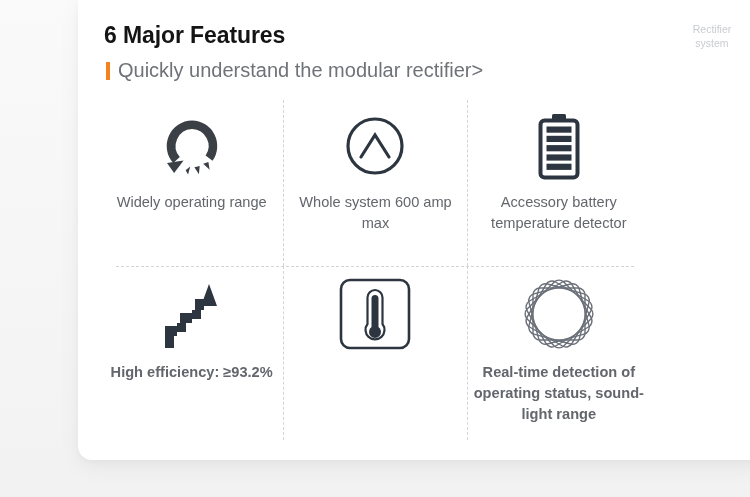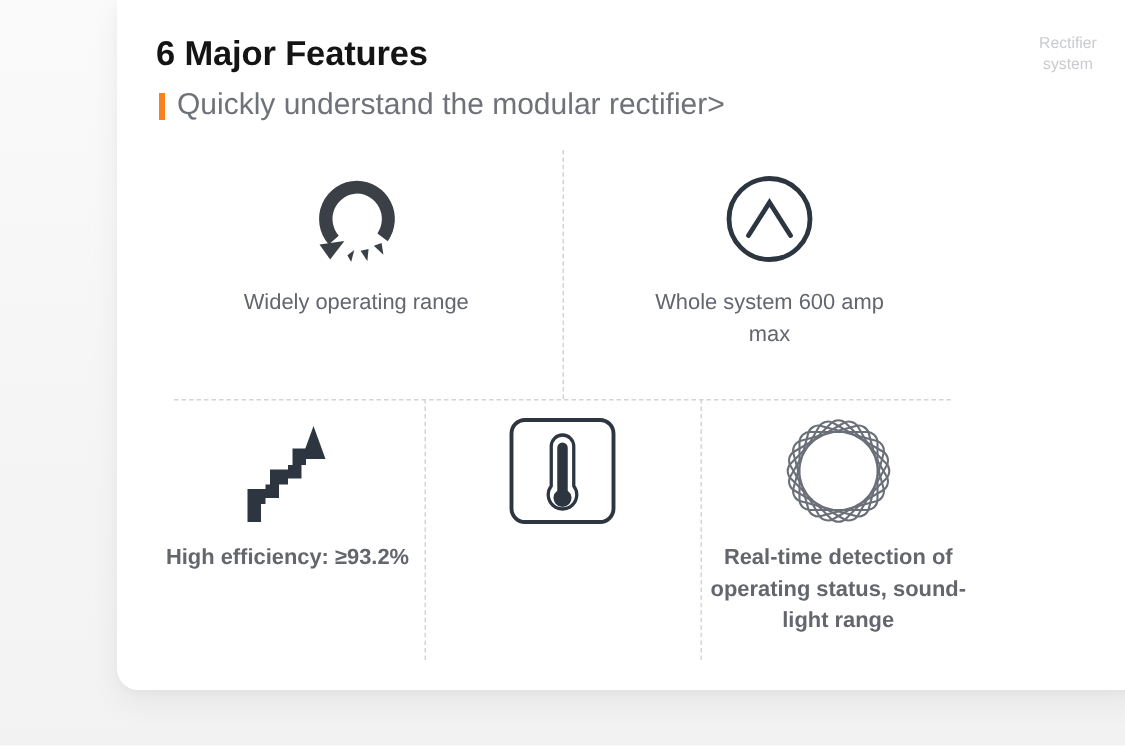--- a/index.html
+++ b/index.html
@@ -164,20 +164,34 @@
           <div class="cell divided">
             <div class="icon-wrap">
               <svg width="66" height="66" viewBox="0 0 66 66" aria-hidden="true">
                 <circle cx="33" cy="33" r="27" fill="none" stroke="#2d3640" stroke-width="3.2"></circle>
                 <path d="M19 44 L33 22 L47 44" fill="none" stroke="#2d3640" stroke-width="3.2" stroke-linecap="round" stroke-linejoin="miter"></path>
               </svg>
             </div>
             <div class="label">Whole system 600 amp max</div>
           </div>
 
+          <div class="cell divided">
+            <div class="icon-wrap">
+              <svg width="64" height="70" viewBox="0 0 64 70" aria-hidden="true">
+                <rect x="25" y="3" width="14" height="7" rx="1.5" fill="#2d3640"></rect>
+                <rect x="13.5" y="9.5" width="37" height="57" rx="4" fill="none" stroke="#2d3640" stroke-width="4"></rect>
+                <rect x="19.5" y="15.5" width="25" height="6.2" fill="#2d3640"></rect>
+                <rect x="19.5" y="24.8" width="25" height="6.2" fill="#2d3640"></rect>
+                <rect x="19.5" y="34.1" width="25" height="6.2" fill="#2d3640"></rect>
+                <rect x="19.5" y="43.4" width="25" height="6.2" fill="#2d3640"></rect>
+                <rect x="19.5" y="52.7" width="25" height="6.2" fill="#2d3640"></rect>
+              </svg>
+            </div>
+            <div class="label label-wide">Accessory battery temperature detector</div>
+          </div>
 
         </div>
 
         <div class="row row-bottom">
 
           <div class="cell">
             <div class="icon-wrap">
               <svg width="66" height="76" viewBox="0 0 66 76" aria-hidden="true">
                 <path d="M9 72 L9 53 L24 53 L24 40 L39 40 L39 26 L45 26 L45 34 L33 34 L33 47 L18 47 L18 60 L15 60 L15 72 Z" fill="#2d3640"></path>
                 <path d="M9 72 L9 53 L24 53 L24 40 L39 40 L39 26 L45 26" fill="none" stroke="#2d3640" stroke-width="6" stroke-linejoin="miter" stroke-linecap="butt"></path>

